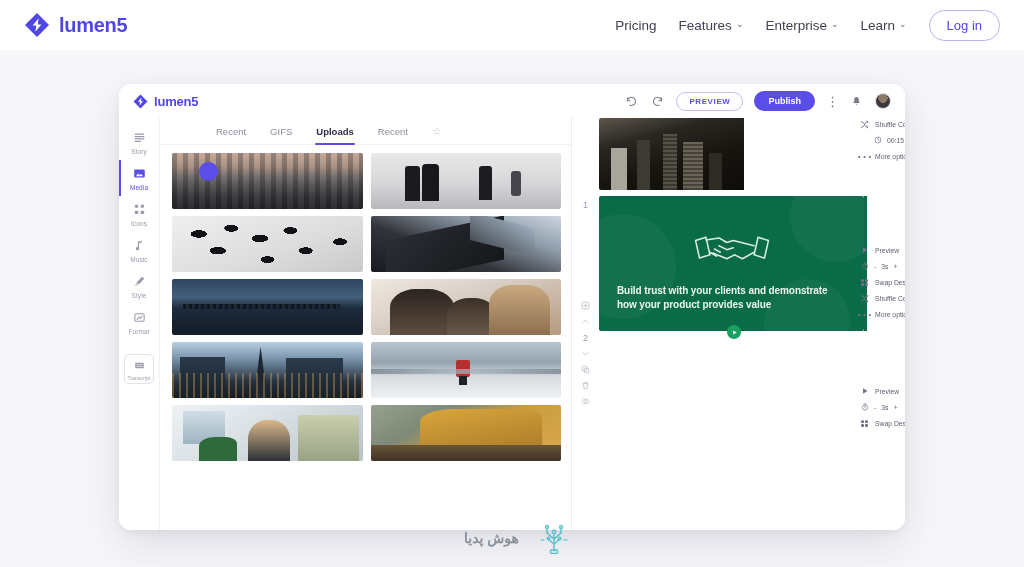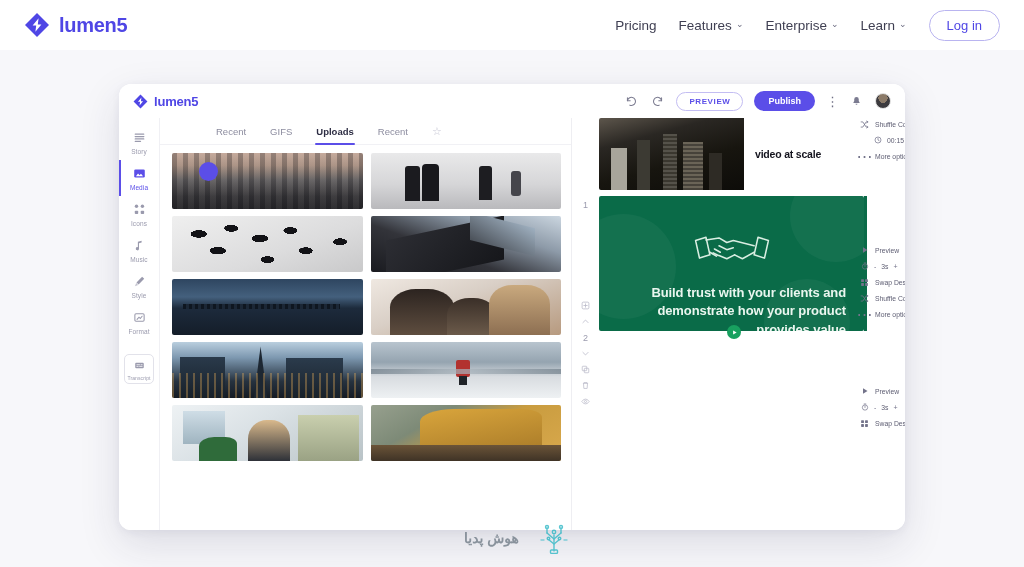--- a/index.html
+++ b/index.html
@@ -167,22 +167,22 @@
   .scene0-txt{ flex:1; display:flex; align-items:center; padding-left:11px;
                font-size:10.5px; font-weight:700; color:#14141e; letter-spacing:-0.2px; }
 
   
   .scene1{ left:27px; top:78px; width:265px; height:135px; background:#0a6b48; }
   .scene1 .blob{ position:absolute; border-radius:50%;
                  background:rgba(255,255,255,0.045); }
   .scene1 .handshake{ position:absolute; left:50%; top:30px;
                       transform:translateX(-50%); width:78px; height:46px; }
   .scene1 .cap{
-    position:absolute; left:18px; right:18px; top:88px; text-align:right;
-    font-size:13px; font-weight:700; color:#eaf6ef; line-height:1.42;
+    position:absolute; left:18px; right:18px; top:88px; text-align:left;
+    font-size:10px; font-weight:700; color:#eaf6ef; line-height:1.42;
     letter-spacing:-0.1px;
   }
 
   
   .scene2{ left:27px; top:220px; width:265px; height:108px; background:#fff;
            display:flex; }
   .scene2-txt{
     flex:1; padding:18px 0 0 24px; font-size:20px; font-weight:700;
     color:#16161d; line-height:1.12; letter-spacing:-0.8px;
   }
@@ -524,21 +524,20 @@
     <div class="scene-card scene0">
       <div class="scene0-img" style="background:linear-gradient(165deg,#5d564c 0%,#2a2723 28%,#17150f 60%,#0d0c09 100%);position:relative;overflow:hidden;">
         <div style="position:absolute;left:8%;top:42%;width:11%;height:58%;background:#a8a59b"></div>
         <div style="position:absolute;left:26%;top:30%;width:9%;height:70%;background:#3c3a33"></div>
         <div style="position:absolute;left:44%;top:22%;width:10%;height:78%;background:#4e4b42;
              background-image:repeating-linear-gradient(180deg,#55524a 0 2px,#3a372f 2px 4px)"></div>
         <div style="position:absolute;left:58%;top:34%;width:14%;height:66%;background:#5f5a4e;
              background-image:repeating-linear-gradient(180deg,#6a6457 0 2px,#46423a 2px 4px)"></div>
         <div style="position:absolute;left:76%;top:48%;width:9%;height:52%;background:#2e2b25"></div>
       </div>
-      <div class="scene0-txt">video at scale</div>
     </div>
 
     <div class="scene-card scene1">
       <div class="blob" style="left:-28px;top:18px;width:105px;height:105px;"></div>
       <div class="blob" style="right:-18px;top:-26px;width:92px;height:92px;"></div>
       <div class="blob" style="right:14px;bottom:-34px;width:86px;height:86px;"></div>
 
       <span class="handshake">
         <svg viewBox="0 0 120 70" width="78" height="46" fill="none" stroke="#d9eee2" stroke-width="2.4" stroke-linejoin="round" stroke-linecap="round">
           <path d="M4 22 L20 17 L26 44 L10 49 Z"></path>

